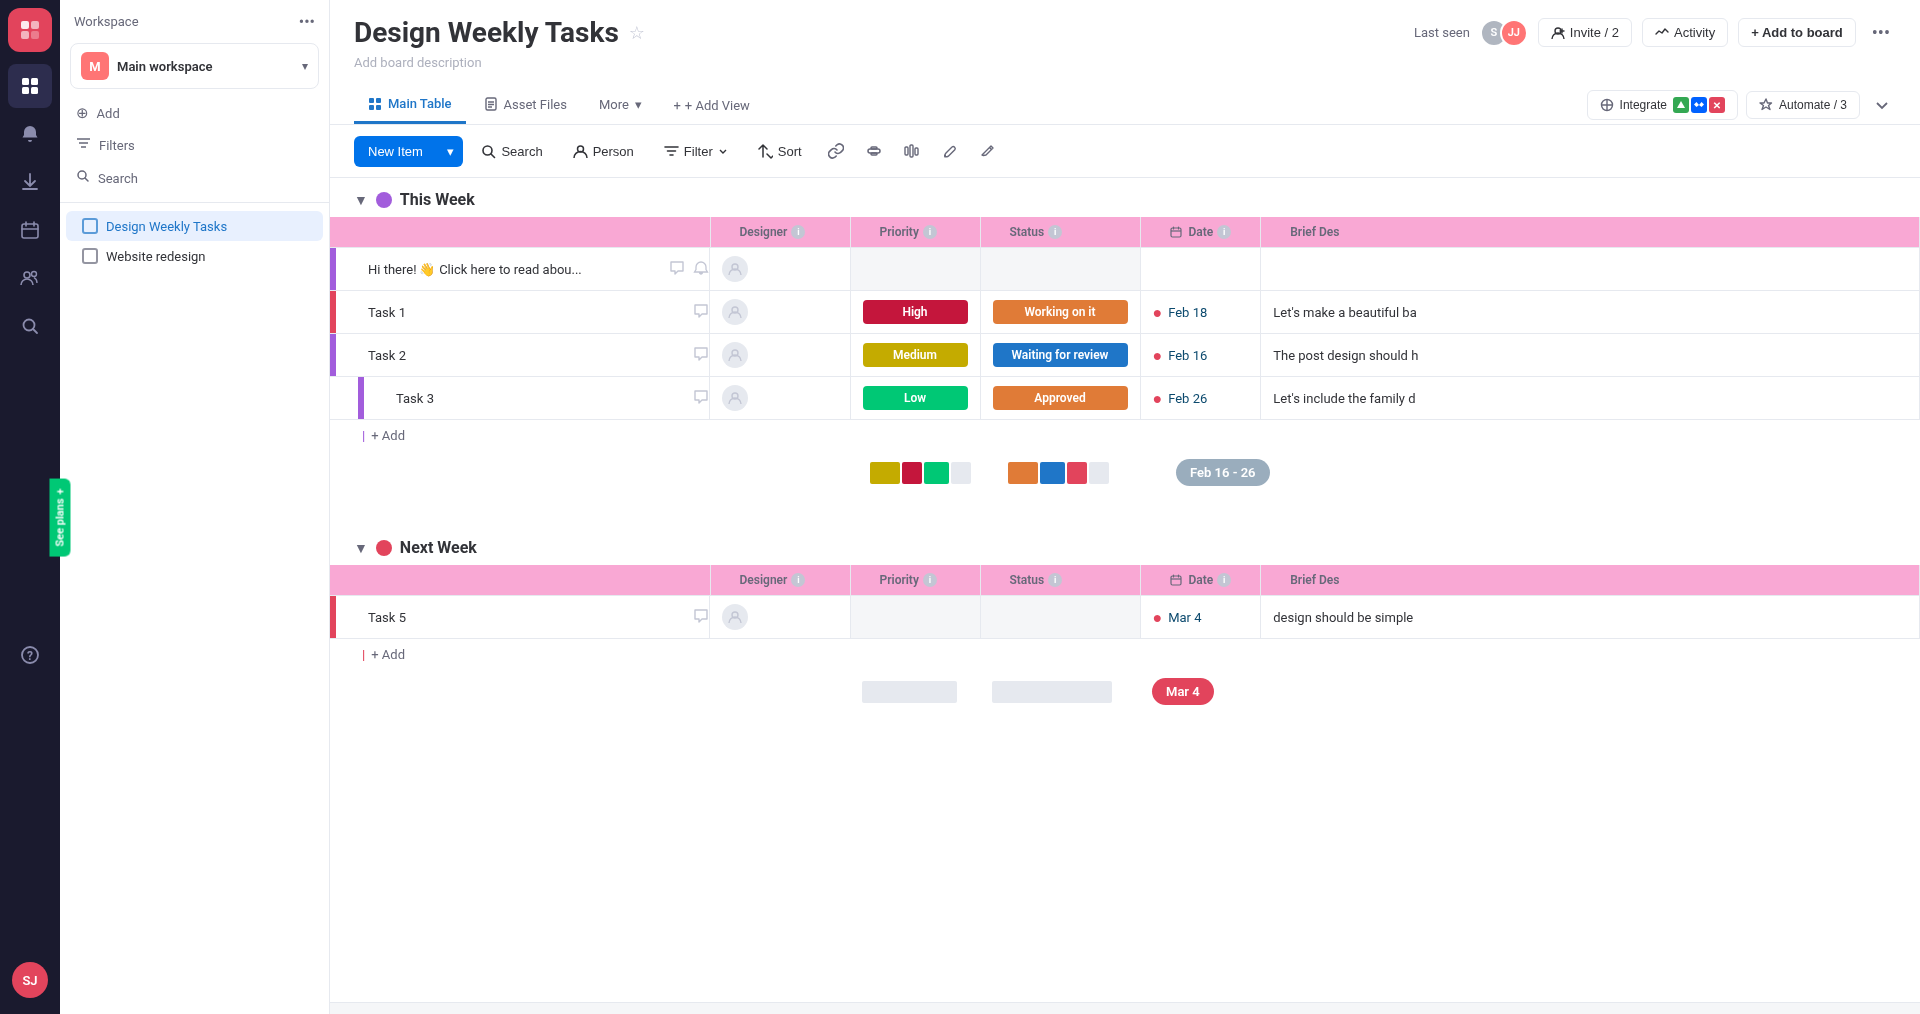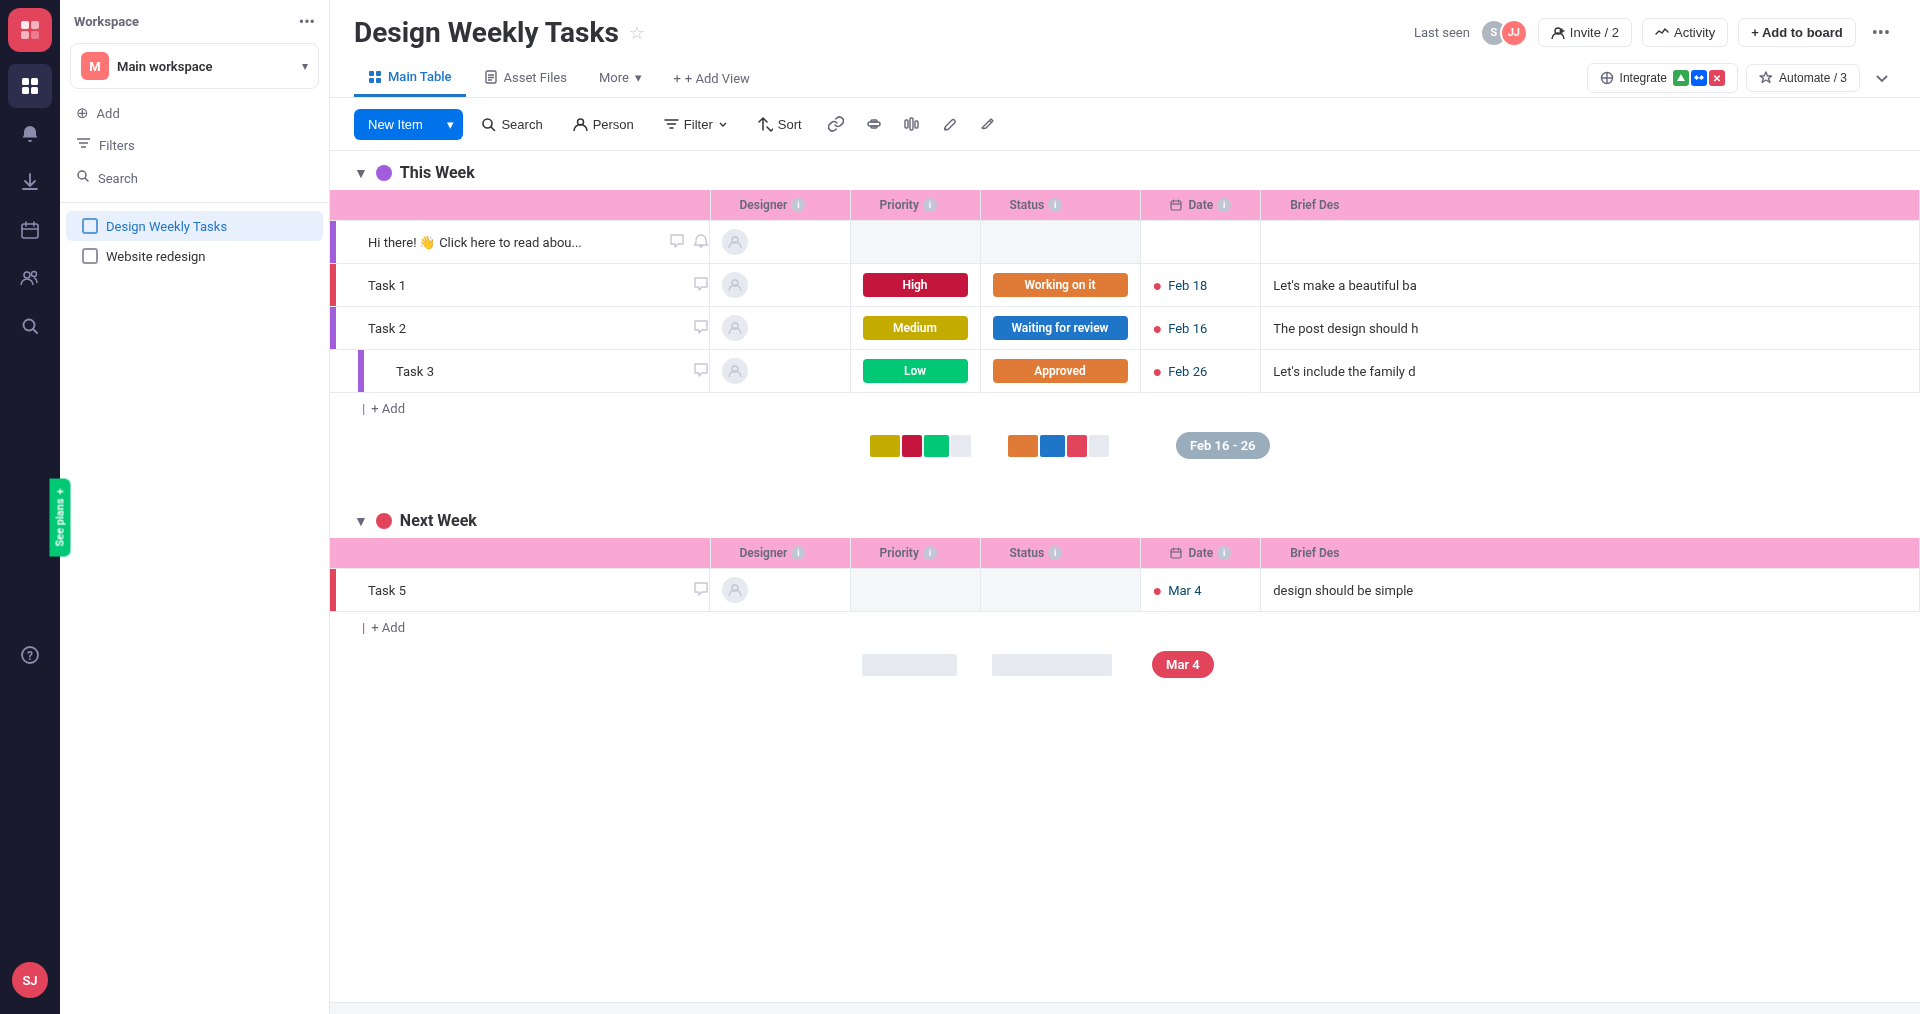--- a/index.html
+++ b/index.html
@@ -89,21 +89,21 @@
     }
     .sidebar-header {
       display: flex;
       align-items: center;
       justify-content: space-between;
       padding: 0 14px 12px;
     }
     .sidebar-header-title {
       font-size: 13px;
       color: #676879;
-      font-weight: 700;
+      font-weight: 400;
     }
     .sidebar-header-dots {
       color: #676879;
       font-size: 16px;
       cursor: pointer;
     }
     .workspace-selector {
       display: flex;
       align-items: center;
       gap: 8px;
@@ -695,20 +695,21 @@
         <svg width="14" height="14" viewBox="0 0 14 14" fill="none">
             <polyline points="1,8 4,5 7,7 10,3 13,6" stroke="#323338" stroke-width="1.4" fill="none" stroke-linecap="round" stroke-linejoin="round"></polyline>
           </svg>
         <span>Activity</span>
       </button>
       <button class="header-btn add-to-board-btn">
         <span>+ Add to board</span>
       </button>
       <span class="header-dots">•••</span>
     </div>
+    <div class="board-description">Add board description</div>
 
     <div class="tabs-row">
       <div class="tab active">
         <svg width="14" height="14" viewBox="0 0 14 14" fill="#1f76c8">
             <rect x="1" y="1" width="5" height="5" rx="1"></rect>
             <rect x="8" y="1" width="5" height="5" rx="1"></rect>
             <rect x="1" y="8" width="5" height="5" rx="1"></rect>
             <rect x="8" y="8" width="5" height="5" rx="1"></rect>
           </svg>
         <span>Main Table</span>

